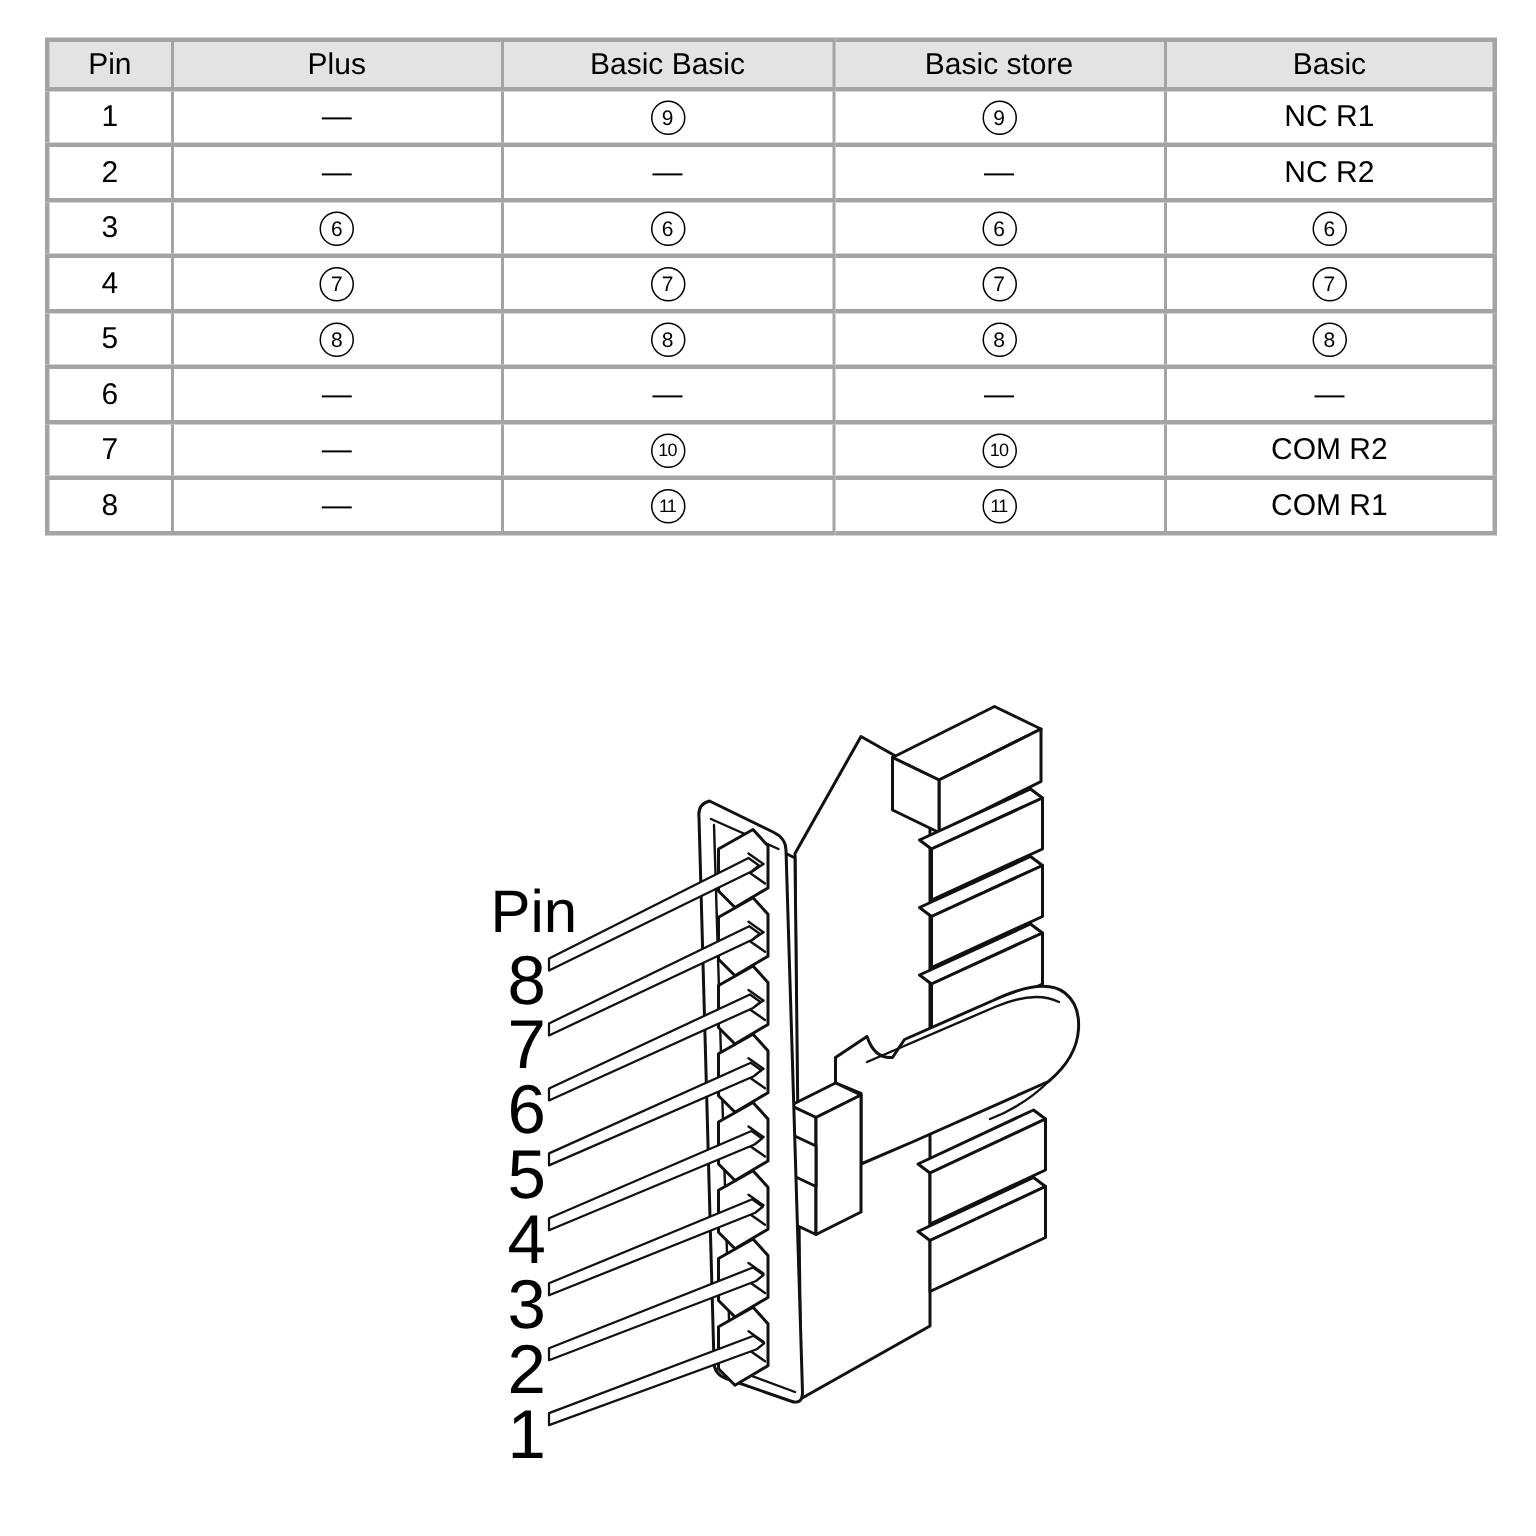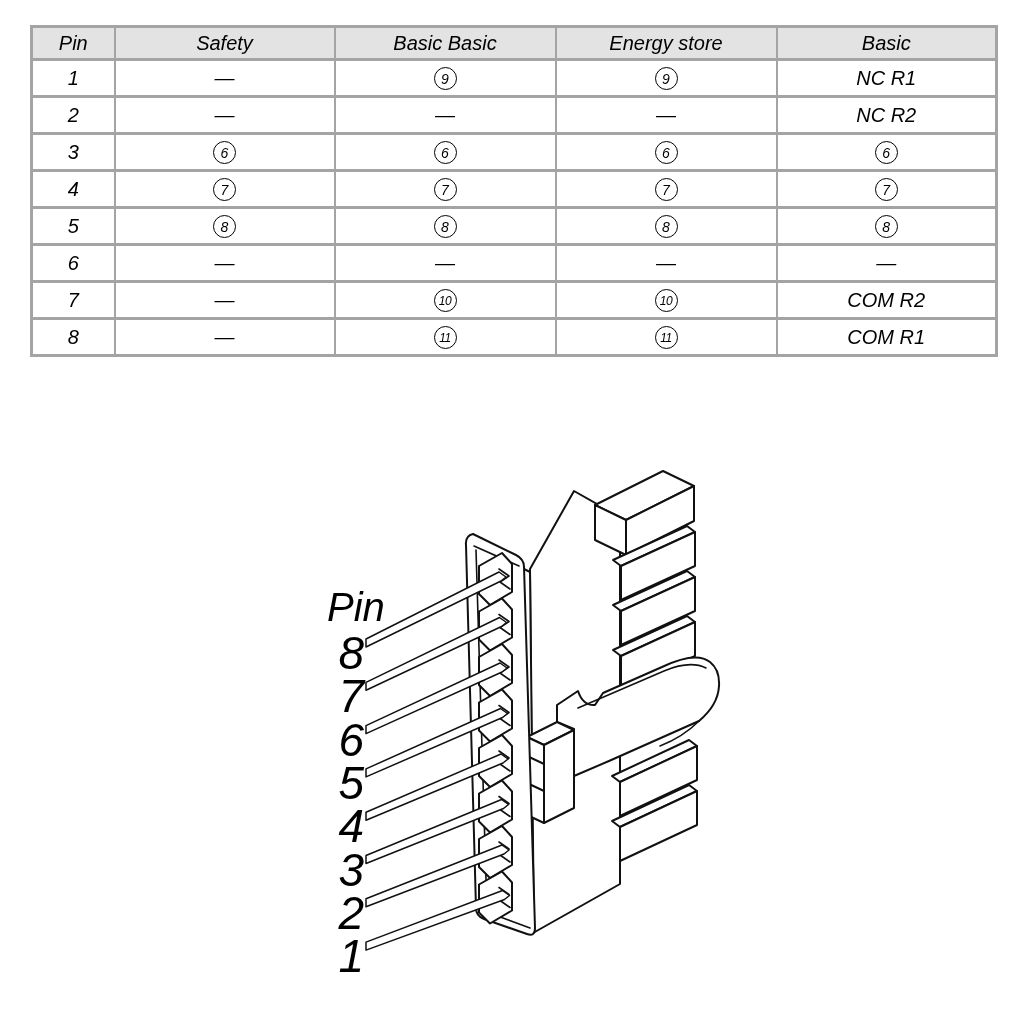--- a/index.html
+++ b/index.html
@@ -3,21 +3,21 @@
 <meta charset="utf-8">
 <style>
   html,body{
     margin:0;
     width:1024px;
     height:1024px;
     background:#ffffff;
     overflow:hidden;
     font-family:"Liberation Sans", sans-serif;
   }
-  #stage{position:relative;width:812px;height:1024px;background:#fff;font-style:italic;}
+  #stage{position:relative;width:812px;height:1024px;background:#fff;}
 
   
   table.pin-table{
     position:absolute;
     left:30px; top:25px;
     width:965px;
     border-collapse:collapse;
     table-layout:fixed;
     border:3px solid #a4a4a4;
     font-family:"Liberation Sans", sans-serif;
@@ -74,23 +74,23 @@
     <colgroup>
       <col style="width:83px">
       <col style="width:220px">
       <col style="width:221px">
       <col style="width:221px">
       <col style="width:220px">
     </colgroup>
     <thead>
       <tr id="thead-row">
           <th>Pin</th>
-          <th>Safety</th>
+          <th>Plus</th>
           <th>Basic Basic</th>
-          <th>Energy store</th>
+          <th>Basic store</th>
           <th>Basic</th>
         </tr>
     </thead>
     <tbody id="tbody-rows">
         <tr>
           <td><span class="">1</span></td>
           <td><span class="dash">—</span></td>
           <td><span class="circ">9</span></td>
           <td><span class="circ">9</span></td>
           <td><span class="">NC R1</span></td>

